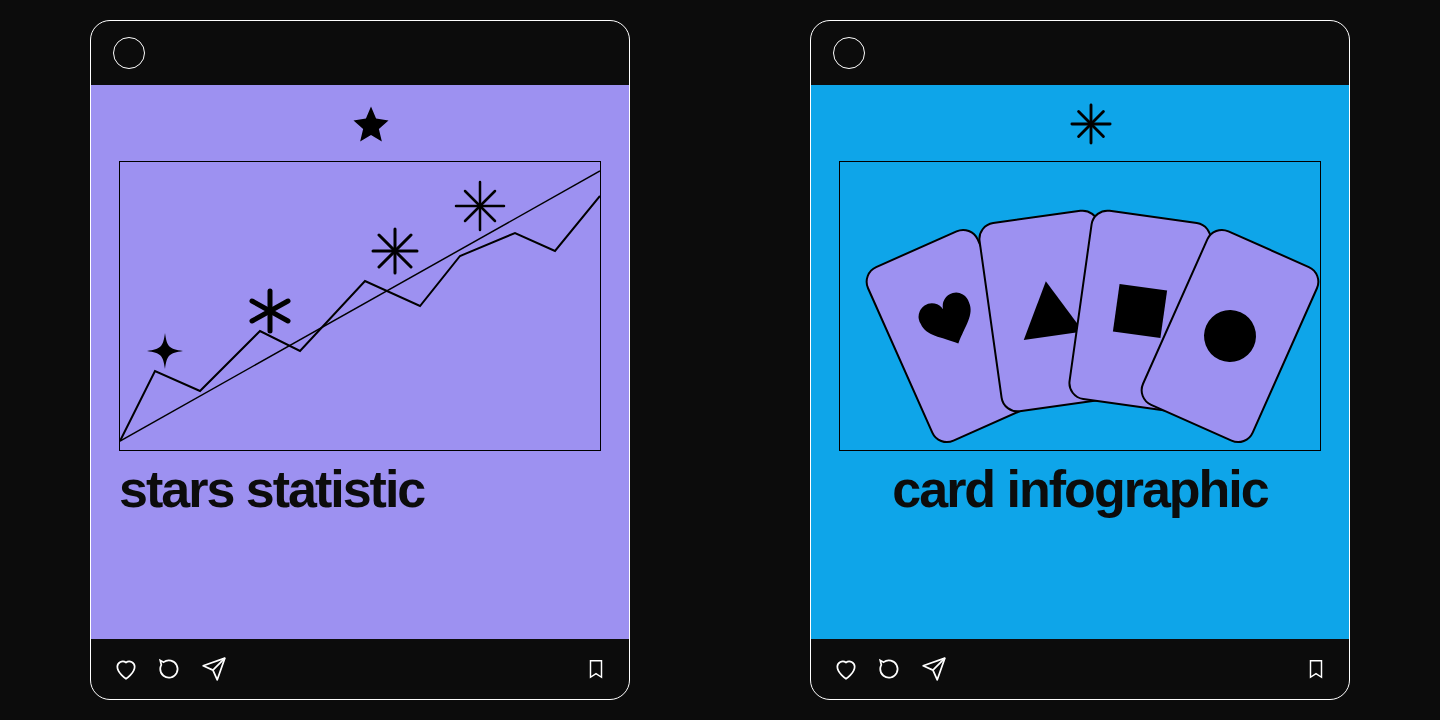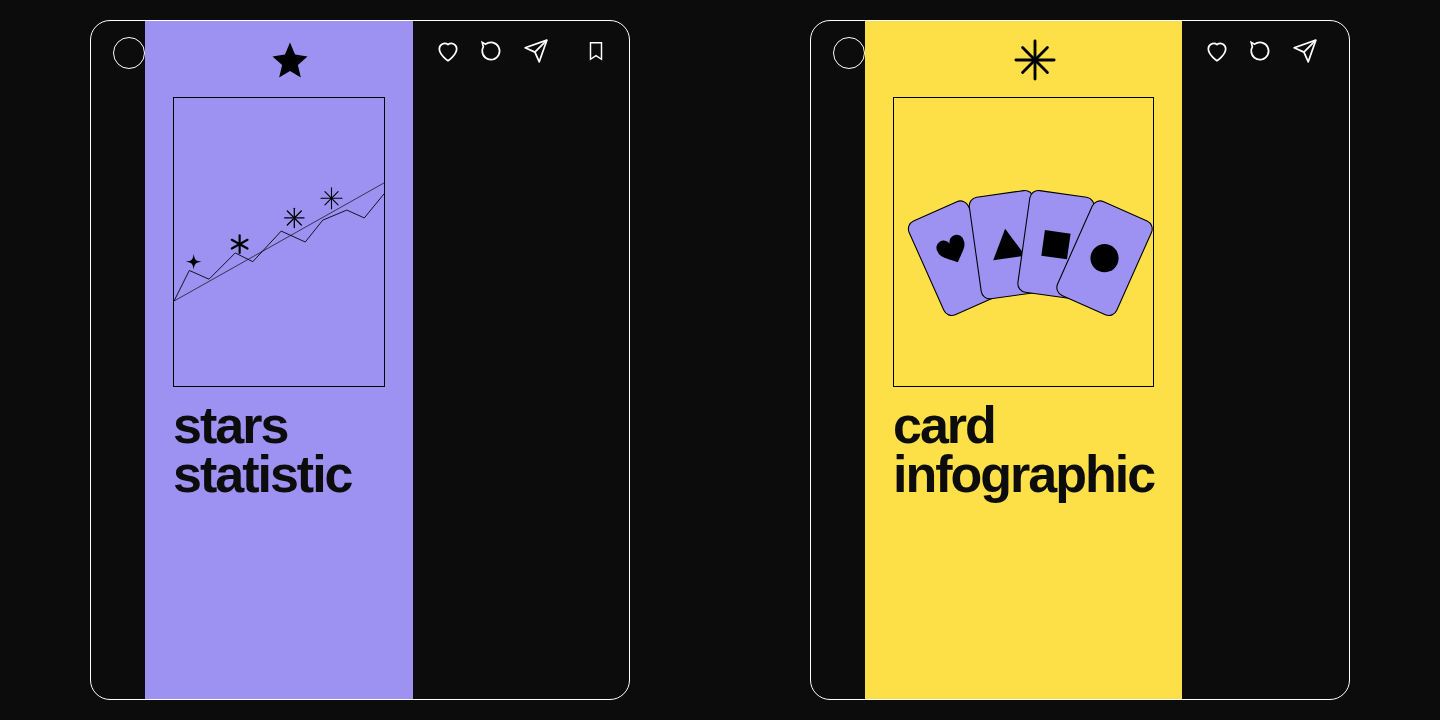--- a/index.html
+++ b/index.html
@@ -13,21 +13,21 @@
     gap: 180px;
     font-family: -apple-system, BlinkMacSystemFont, "Segoe UI", Helvetica, Arial, sans-serif;
   }
   .post {
     width: 540px;
     height: 680px;
     border: 1.5px solid #fff;
     border-radius: 20px;
     background: #0c0c0c;
     display: flex;
-    flex-direction: row;
+    flex-direction: column;
     overflow: hidden;
   }
   .post-header {
     height: 64px;
     display: flex;
     align-items: center;
     padding-left: 22px;
   }
   .avatar-circle {
     width: 32px;
@@ -35,21 +35,21 @@
     border-radius: 50%;
     border: 1.5px solid #fff;
   }
   .post-body {
     flex: 1;
     padding: 18px 0 26px 0;
     display: flex;
     flex-direction: column;
   }
   .post-body.purple { background: #9d91f1; }
-  .post-body.cream  { background: #fde047; }
+  .post-body.cream  { background: #0ea5e9; align-items: center; }
   .title {
     font-size: 52px;
     font-weight: 800;
     letter-spacing: -2px;
     line-height: 0.95;
     color: #0c0c0c;
     padding: 14px 28px 0 28px;
   }
   .logo-row { padding-left: 22px; margin-bottom: 16px; }
   .framed {

